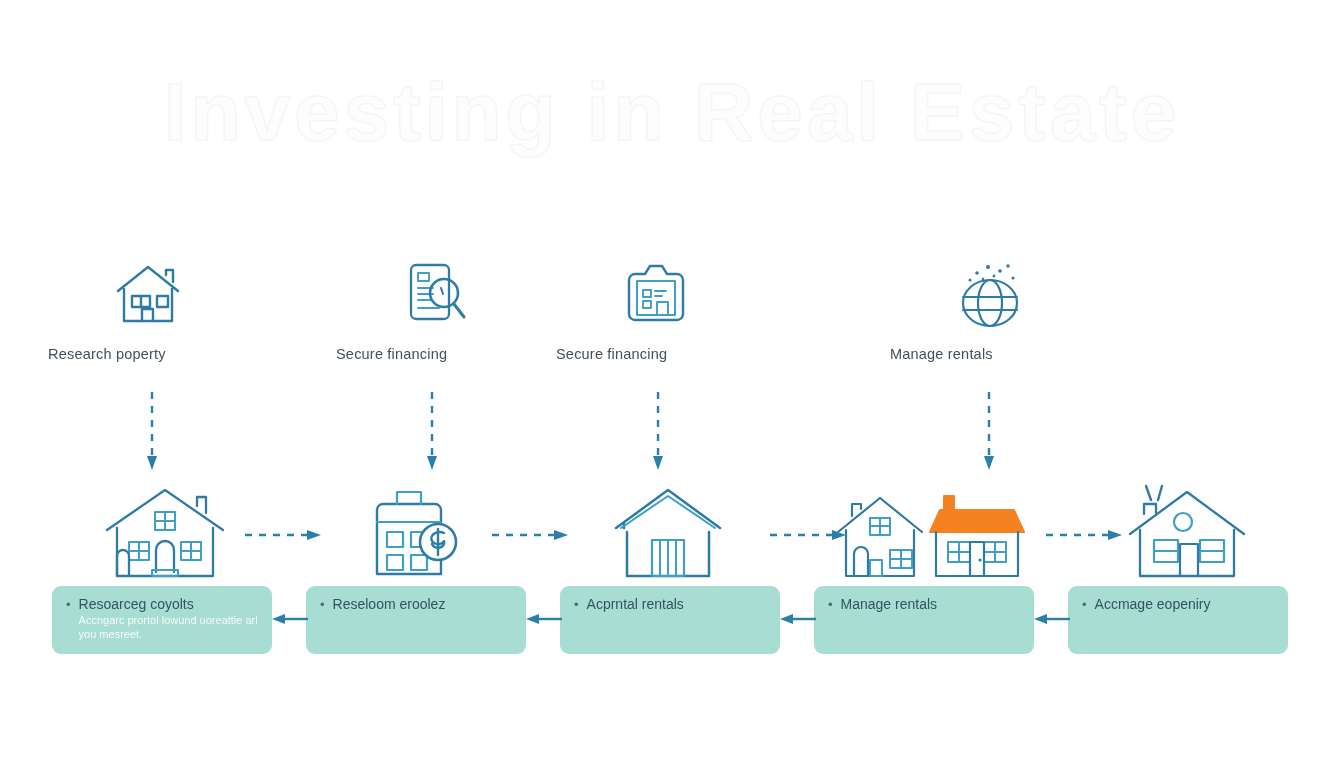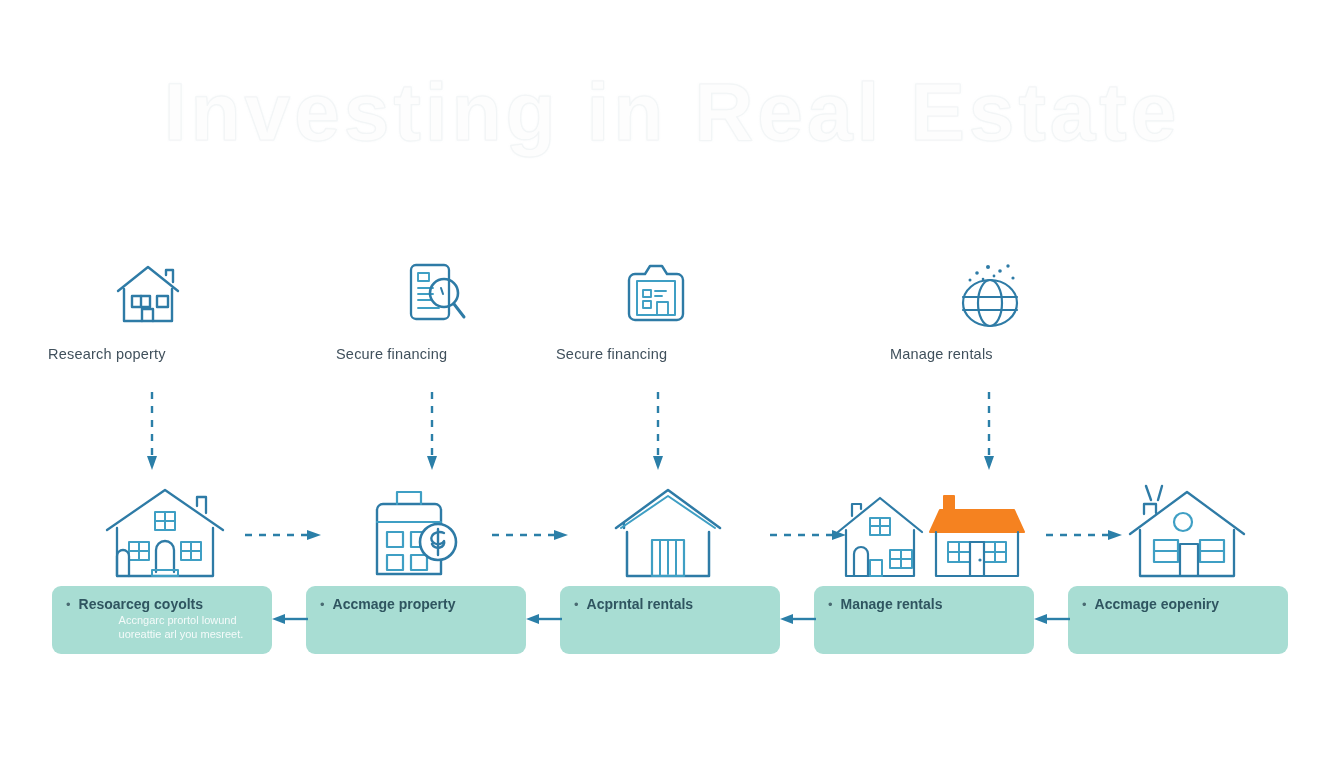--- a/index.html
+++ b/index.html
@@ -112,33 +112,32 @@
     gap: 8px;
   }
   .bullet {
     color: #4a6b72;
     font-size: 13px;
     line-height: 17px;
     flex: 0 0 auto;
   }
   .card-title {
     font-size: 14px;
-    font-weight: 700;
+    font-weight: 400;
     color: #2f5560;
     line-height: 17px;
     white-space: nowrap;
   }
   .card-sub {
     font-size: 11px;
     line-height: 13.5px;
     color: #ffffff;
     opacity: 0.88;
     margin-top: 1px;
     filter: blur(0.35px);
-    margin-left: 40px;
   }
 
   
   .h-conn-card {
     position: absolute;
     top: 612px;
     width: 36px;
     height: 14px;
   }
 
@@ -376,21 +375,21 @@
       <div class="card-title">Resoarceg coyolts</div>
       <div class="card-sub">Accngarc prortol lowund uoreattie arl you mesreet.</div>
     </div>
   </div>
 </div>
 
 <div class="card" style="left:306px;">
   <div class="card-inner">
     <span class="bullet">•</span>
     <div>
-      <div class="card-title">Accmage property</div>
+      <div class="card-title">Reseloom eroolez</div>
     </div>
   </div>
 </div>
 
 <div class="card" style="left:560px;">
   <div class="card-inner">
     <span class="bullet">•</span>
     <div>
       <div class="card-title">Acprntal rentals</div>
     </div>

